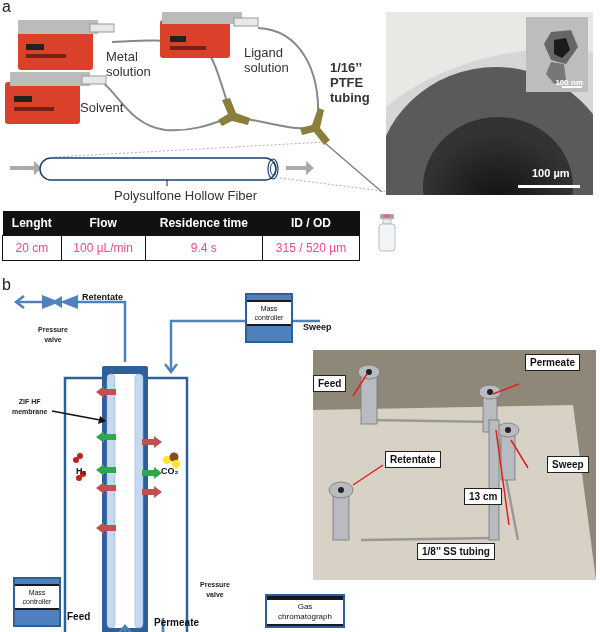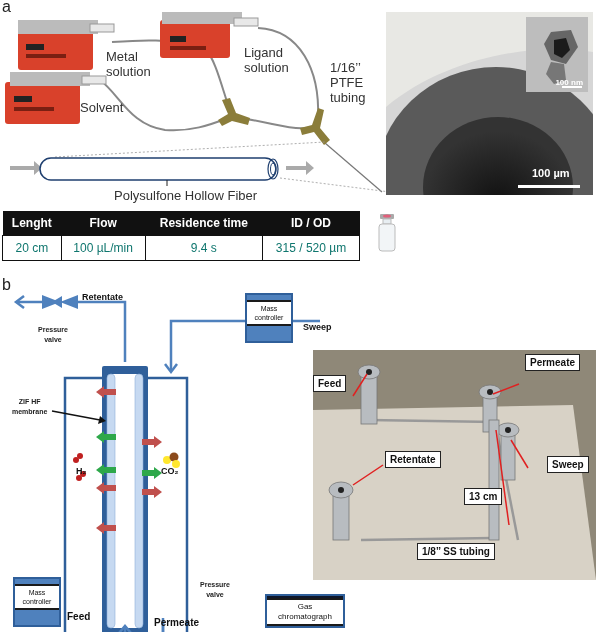--- a/index.html
+++ b/index.html
@@ -2,21 +2,21 @@
 <html><head>
 <meta charset="utf-8">
 <style>
   html, body { margin:0; padding:0; background:#ffffff; }
   body { width:600px; height:632px; position:relative; overflow:hidden; font-family:"Liberation Sans", sans-serif; }
   .abs { position:absolute; }
   .panel-letter { font-size:16px; color:#222; }
   .lbl { font-size:13px; color:#333; line-height:15px; }
   .tbl { position:absolute; left:2px; top:211px; width:358px; border-collapse:collapse; font-size:12px; }
   .tbl th { background:#111; color:#fff; font-weight:bold; padding:5px 4px; text-align:center; }
-  .tbl td { background:#fff; color:#0f766e; padding:5px 4px; text-align:center; border:1px solid #111; }
+  .tbl td { background:#fff; color:#ec4899; padding:5px 4px; text-align:center; border:1px solid #111; }
   .sem { position:absolute; left:386px; top:12px; width:207px; height:183px; background:#8a8a8a; overflow:hidden;font-weight:bold; }
   .photo { position:absolute; left:313px; top:350px; width:283px; height:230px; background:#9a9384; overflow:hidden; }
   .tag { position:absolute; background:#fff; border:1px solid #222; font-size:10px; font-weight:bold; padding:2px 4px; color:#111; white-space:nowrap; }
   .mc { position:absolute; border:2px solid #2f5f9a; background:#4f81bd; }
   .mc .inner { position:absolute; left:0; right:0; background:#fff; border-top:2px solid #1a1a1a; border-bottom:2px solid #1a1a1a; font-size:7px; text-align:center; line-height:9px; color:#111; padding:2px 0; }
   .blab { font-size:9px; font-weight:bold; color:#111; }
   .small { font-size:7px; font-weight:bold; color:#222; text-align:center; line-height:10px; }
 </style>
 </head>
 <body>
@@ -69,21 +69,21 @@
   <ellipse cx="273" cy="169" rx="2.5" ry="6" fill="none" stroke="#1f3f6f" stroke-width="1"></ellipse>
   <path d="M286 166 L 306 166 L306 161 L314 168 L306 175 L306 170 L286 170 Z" fill="#aaa"></path>
   <line x1="167" y1="180" x2="167" y2="186" stroke="#222" stroke-width="1"></line>
 </svg>
 
 <div class="abs lbl" style="left:106px;top:49px;white-space:pre;">Metal
 solution</div>
 <div class="abs lbl" style="left:244px;top:45px;white-space:pre;">Ligand
 solution</div>
 <div class="abs lbl" style="left:80px;top:100px;">Solvent</div>
-<div class="abs lbl" style="left:330px;top:60px;white-space:pre;">1/16’’
+<div class="abs lbl" style="left:330px;top:60px;white-space:pre;font-weight:bold;">1/16’’
 PTFE
 tubing</div>
 <div class="abs lbl" style="left:114px;top:188px;font-size:13px;">Polysulfone Hollow Fiber</div>
 
 <table class="tbl">
   <thead>
     <tr>
       <th>Lenght</th>
       <th>Flow</th>
       <th>Residence time</th>

